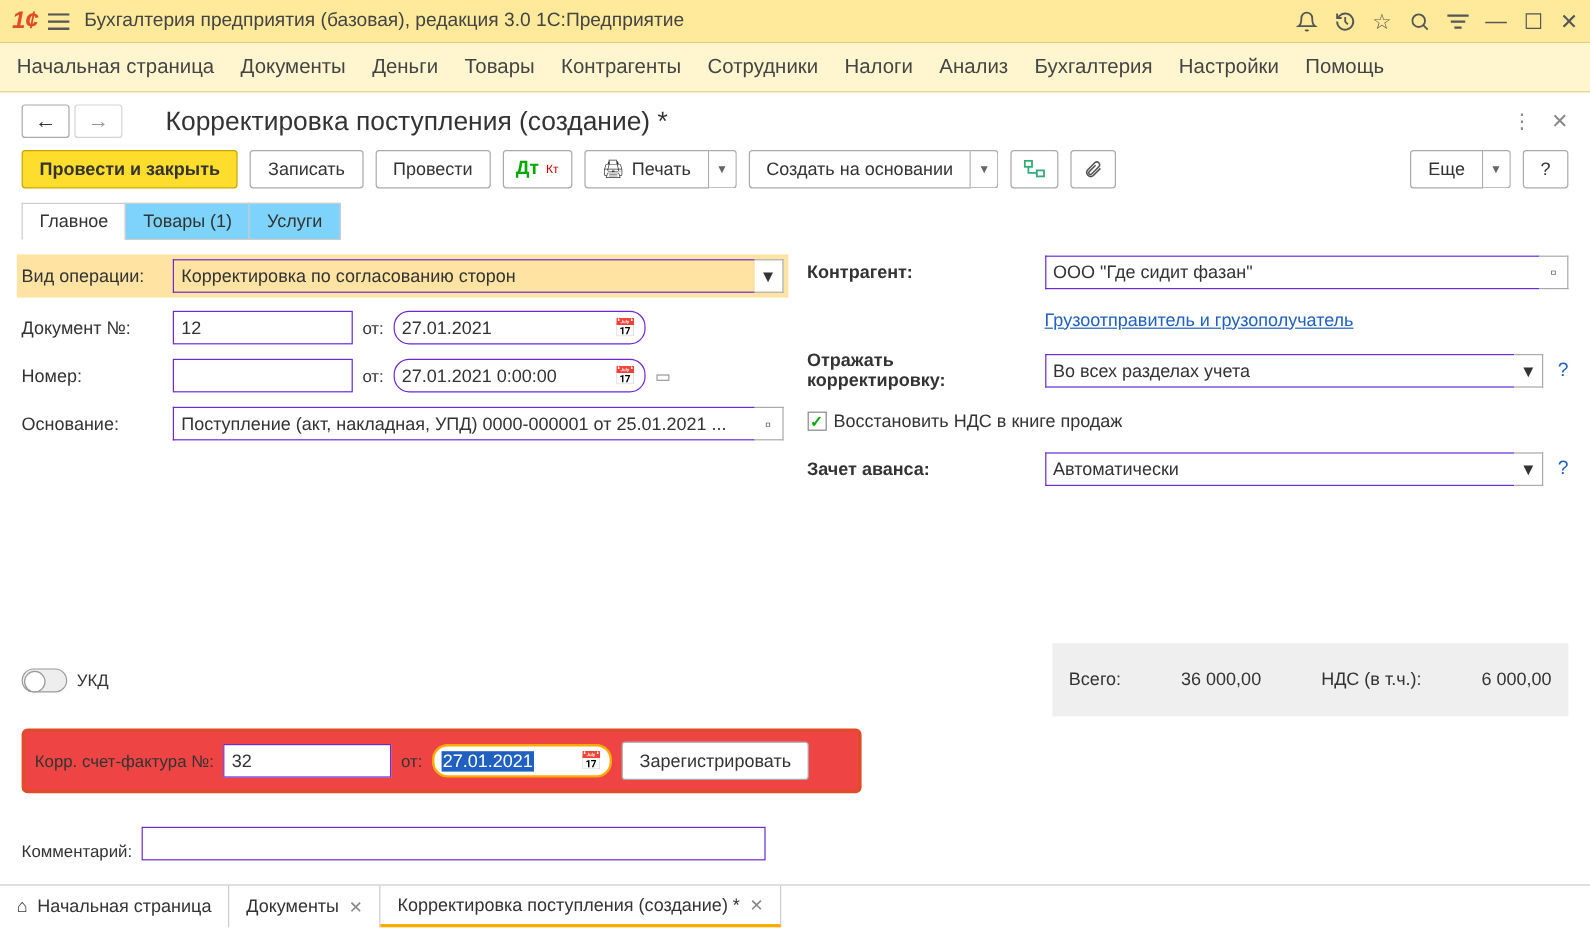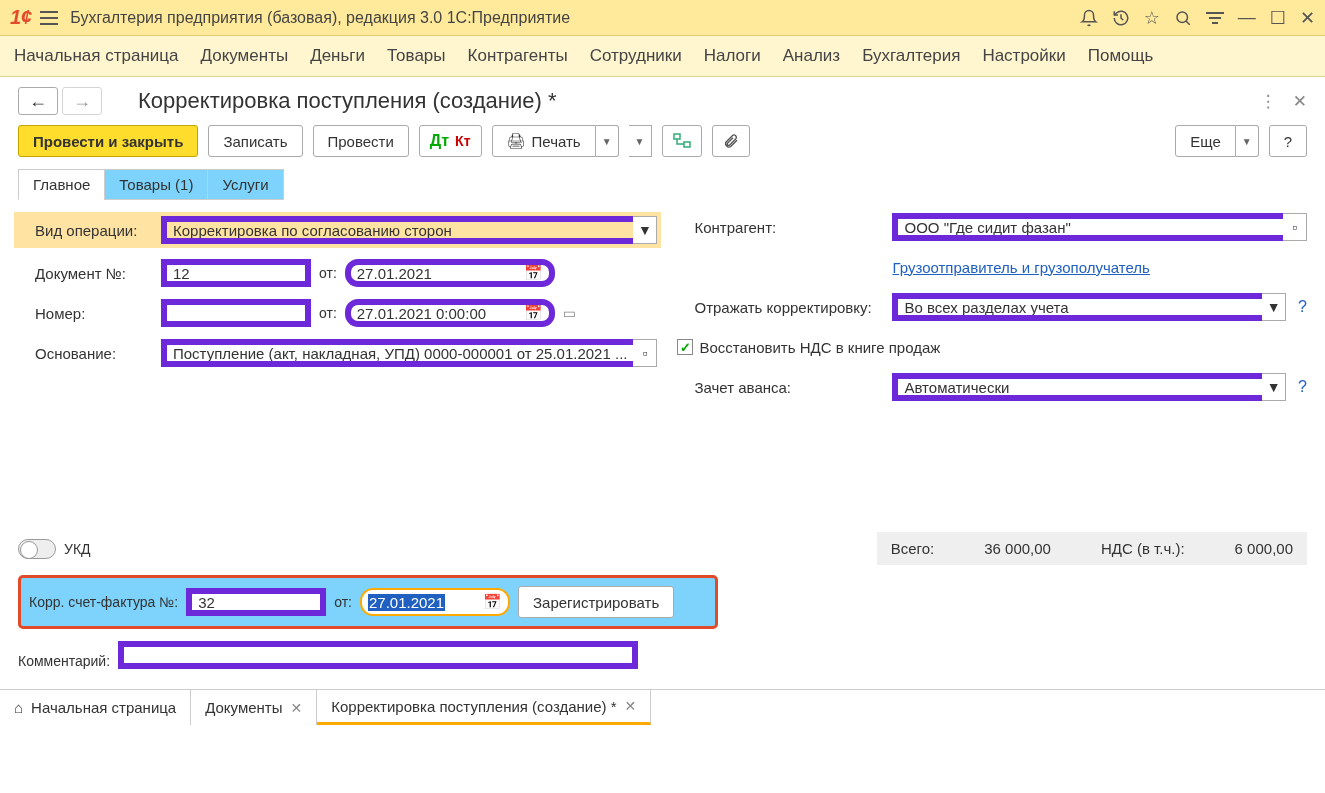--- a/index.html
+++ b/index.html
@@ -30,38 +30,38 @@
 .btn-group .btn:first-child { border-top-right-radius: 0; border-bottom-right-radius: 0; }
 .btn-group .btn:last-child { border-top-left-radius: 0; border-bottom-left-radius: 0; border-left: none; padding: 0 6px; }
 .toolbar .spacer { flex: 1; }
 .tabs { display: flex; gap: 0; margin-bottom: 12px; }
 .tab { padding: 6px 14px; border: 1px solid #ccc; background: #7dd3fc; font-size: 15px; cursor: pointer; margin-right: -1px; }
 .tab.active { background: #fff; border-bottom-color: #fff; text-align: center; }
 .form-area { display: flex; gap: 20px; }
 .form-col { flex: 1; }
 .form-row { display: flex; align-items: center; margin-bottom: 10px; gap: 8px; min-height: 30px; }
 .form-row.hl { background: #FFE3A3; padding: 4px; margin-left: -4px; margin-right: -4px; }
-.form-label { width: 118px; font-size: 15px; margin-left: 17px; }
-.form-col.right .form-label { width: 190px; }
-.form-input { flex: 1; height: 28px; border: 6px solid #6d28d9; border-radius: 0; padding: 0 6px; font-size: 15px; display: flex; align-items: center; overflow: hidden; white-space: nowrap; }
+.form-label { width: 118px; font-size: 15px; }
+.form-col.right .form-label { width: 190px; font-weight: bold; }
+.form-input { flex: 1; height: 28px; border: 1px solid #6d28d9; border-radius: 0; padding: 0 6px; font-size: 15px; display: flex; align-items: center; overflow: hidden; white-space: nowrap; }
 .form-input.short { flex: 0 0 150px; }
 .form-input.date { flex: 0 0 210px; justify-content: space-between; border-radius: 13px; }
 .input-btn { width: 24px; height: 28px; border: 1px solid #aaa; border-left: none; display: flex; align-items: center; justify-content: center; cursor: pointer; background: #fff; }
 .input-grp { display: flex; flex: 1; }
 .input-grp .form-input { border-right: none; }
 .link { color: #2060C0; text-decoration: underline; cursor: pointer; font-size: 15px; }
 .help-q { color: #2060C0; cursor: pointer; font-size: 16px; margin-left: 4px; }
 .chk { display: flex; align-items: center; gap: 6px; font-size: 15px; }
 .chk-box { width: 16px; height: 16px; border: 1px solid #888; display: flex; align-items: center; justify-content: center; color: #0a0; font-weight: bold; font-size: 13px; }
 .body-spacer { height: 120px; }
 .toggle-row { display: flex; align-items: center; margin-bottom: 10px; }
 .toggle { width: 38px; height: 20px; border-radius: 10px; border: 1px solid #999; background: #eee; margin-right: 8px; position: relative; }
 .toggle::after { content: ''; position: absolute; width: 16px; height: 16px; border-radius: 50%; background: #fff; border: 1px solid #999; top: 1px; left: 1px; }
-.totals-box { margin-left: auto; background: #EFEFEF; padding: 8px 14px; display: flex; gap: 50px; font-size: 15px; align-items: center; min-width: 415px; justify-content: space-between; }
-.red-box { border: 3px solid #E24B29; border-radius: 5px; padding: 8px; margin-bottom: 12px; background: #7dd3fc; display: flex; align-items: center; gap: 8px; width: 700px; }
+.totals-box { margin-left: auto; background: #EFEFEF; padding: 22px 14px; display: flex; gap: 50px; font-size: 15px; align-items: center; min-width: 415px; justify-content: space-between; }
+.red-box { border: 3px solid #E24B29; border-radius: 5px; padding: 8px; margin-bottom: 28px; background: #ef4444; display: flex; align-items: center; gap: 8px; width: 700px; }
 .red-box .form-input { background: #fff; }
 .yellow-border { border: 2px solid #FFAA00 !important; }
 .yellow-border .seltext { background: #2060C0; color: #fff; padding: 0 1px; }
 .comment-row { display: flex; align-items: flex-end; gap: 8px; margin-bottom: 10px; }
 .comment-row .form-input { width: 520px; flex: 0 0 520px; }
 .bottom-tabs { border-top: 1px solid #ccc; height: 36px; display: flex; background: #fff; align-items: stretch; }
 .btab { padding: 0 14px; display: flex; align-items: center; gap: 8px; border-right: 1px solid #ccc; font-size: 15px; cursor: pointer; position: relative; }
 .btab.active { border-bottom: 3px solid #FFAA00; }
 .btab .xclose { color: #888; font-size: 14px; }
 .cal-icon { color: #666; font-size: 15px; }
@@ -147,32 +147,35 @@
         <span>Провести и закрыть</span>
       </div>
     <div class="btn">
         <span>Записать</span>
       </div>
     <div class="btn">
         <span>Провести</span>
       </div>
     <div class="btn icon-only">
         <span style="color:#0a0;font-size:16px;font-weight:bold;">Дт</span>
-        <span style="color:#c00;font-size:14px;font-weight:bold;">Кт</span>
+        <span style="color:#c00;font-size:10px;font-weight:normal;">Кт</span>
       </div>
     <div class="btn-group">
       <div class="btn">
           <span>🖨</span>
           <span>Печать</span>
         </div>
       <div class="btn">
           <span class="ddarrow">▼</span>
         </div>
     </div>
     <div class="btn-group">
+      <div class="btn">
+          <span>Создать на основании</span>
+        </div>
       <div class="btn">
           <span class="ddarrow">▼</span>
         </div>
     </div>
     <div class="btn icon-only">
         <svg width="18" height="16" viewBox="0 0 18 16">
           <rect x="1" y="1" width="6" height="5" fill="none" stroke="#3a7" stroke-width="1.5"></rect>
           <rect x="11" y="9" width="6" height="5" fill="none" stroke="#3a7" stroke-width="1.5"></rect>
           <path d="M4 6 L4 11 L11 11" fill="none" stroke="#3a7" stroke-width="1.5"></path>
         </svg>

